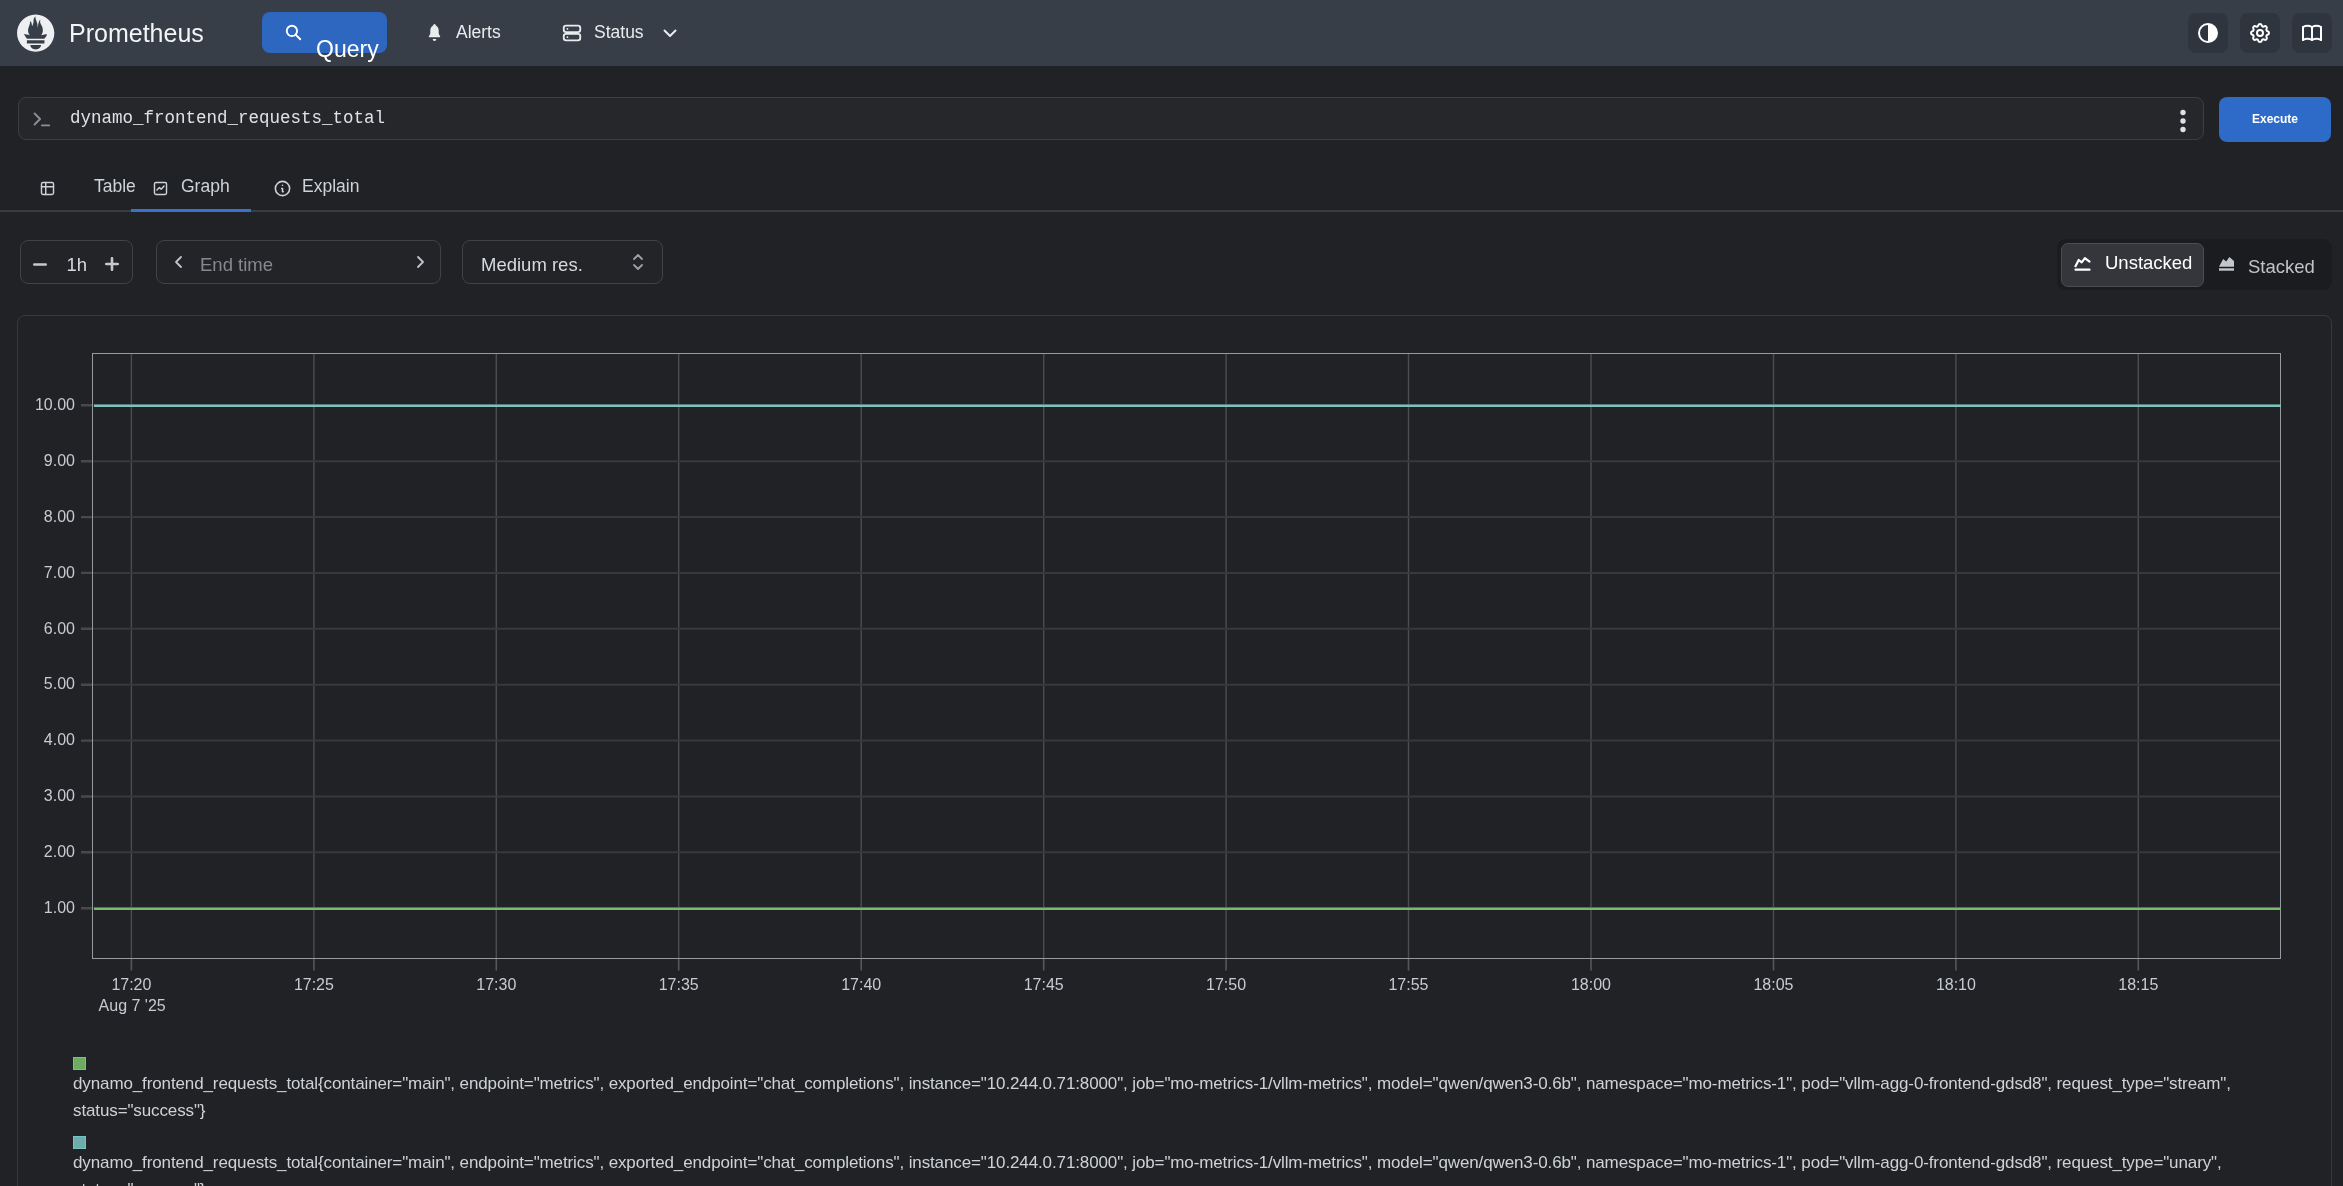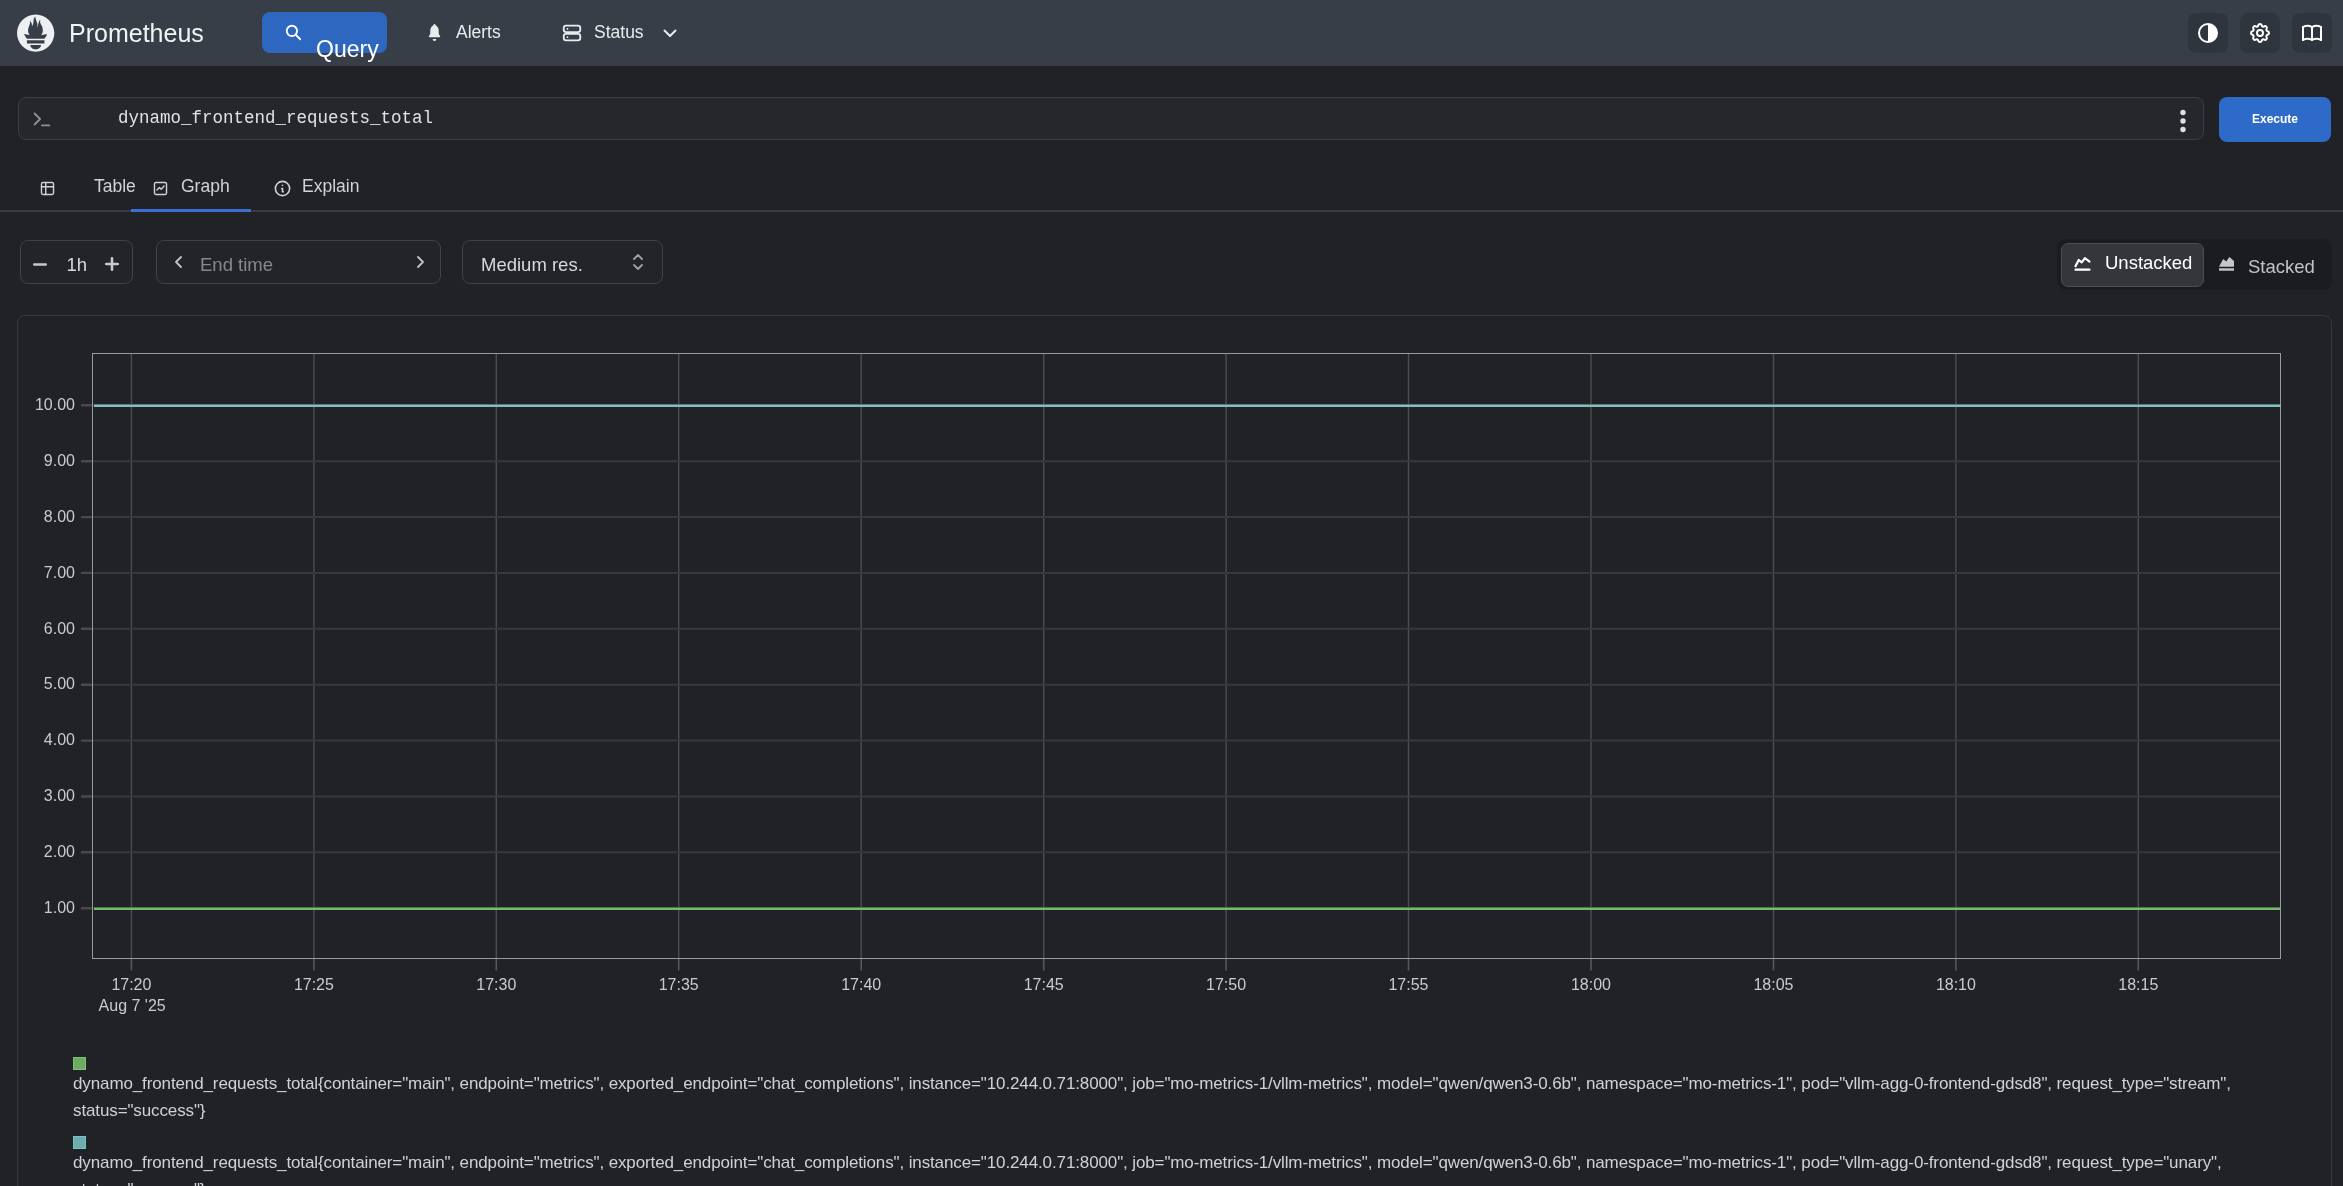--- a/index.html
+++ b/index.html
@@ -56,21 +56,21 @@
     <path d="M3 19a9 9 0 0 1 9 0 9 9 0 0 1 9 0"></path>
     <path d="M3 6a9 9 0 0 1 9 0 9 9 0 0 1 9 0"></path>
     <path d="M3 6v13M12 6v13M21 6v13"></path>
   </svg>
 
   <div class="abs" style="left:18px;top:97px;width:2186px;height:43px;background:#26272b;border:1px solid #3b3e43;border-radius:8px;"></div>
   <svg class="abs" style="left:30px;top:108px;" width="22" height="22" viewBox="0 0 24 24" fill="none" stroke="#8b9097" stroke-width="2" stroke-linecap="round" stroke-linejoin="round">
     <path d="M5 6l6 6-6 6"></path>
       <path d="M13 19h8"></path>
   </svg>
-  <div class="abs" style="left:70px;top:97px;height:43px;line-height:43px;font-family:'Liberation Mono',monospace;font-size:17.5px;color:#dee2e6;margin-left:48px;">dynamo_frontend_requests_total</div>
+  <div class="abs" style="left:70px;top:97px;height:43px;line-height:43px;font-family:'Liberation Mono',monospace;font-size:17.5px;color:#dee2e6;">dynamo_frontend_requests_total</div>
   <svg class="abs" style="left:2173px;top:107.5px;" width="20" height="26" viewBox="0 0 20 26" fill="#dde1e5">
     <circle cx="10" cy="4.5" r="2.7"></circle>
       <circle cx="10" cy="13" r="2.7"></circle>
       <circle cx="10" cy="21.5" r="2.7"></circle>
   </svg>
   <div class="abs" style="left:2219px;top:97px;width:112px;height:45px;background:#2e6bc8;border-radius:8px;text-align:center;line-height:45px;font-size:12px;font-weight:bold;color:#fff;">Execute</div>
 
   <div class="abs" style="left:0;top:210px;width:2343px;height:2px;background:#3a3b3f;"></div>
   <div class="abs" style="left:131px;top:209px;width:120px;height:3px;background:#3a70d4;"></div>
   <svg class="abs" style="left:39px;top:180px;" width="17" height="17" viewBox="0 0 24 24" fill="none" stroke="#ced3d9" stroke-width="2" stroke-linecap="round" stroke-linejoin="round">

